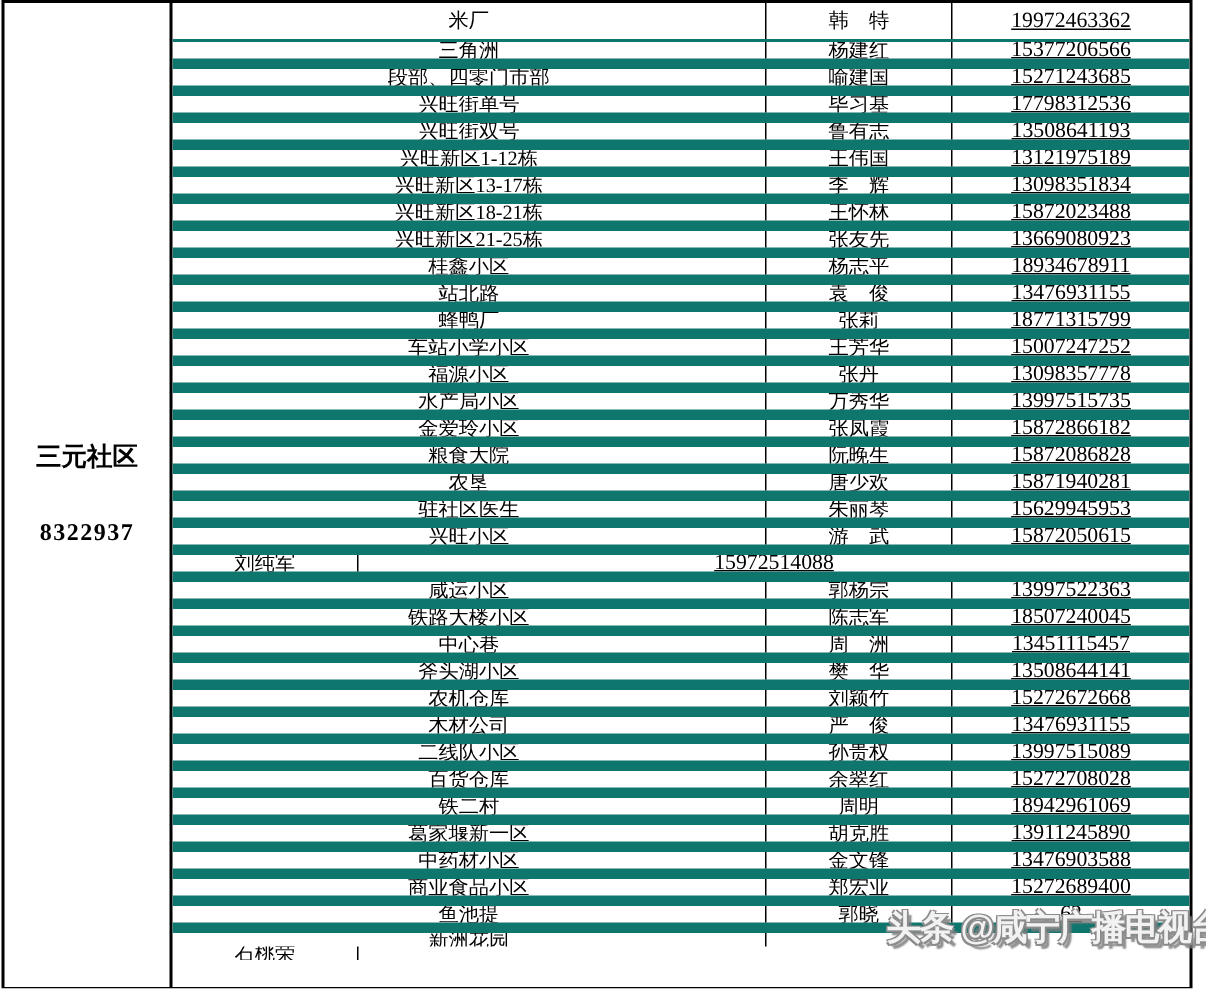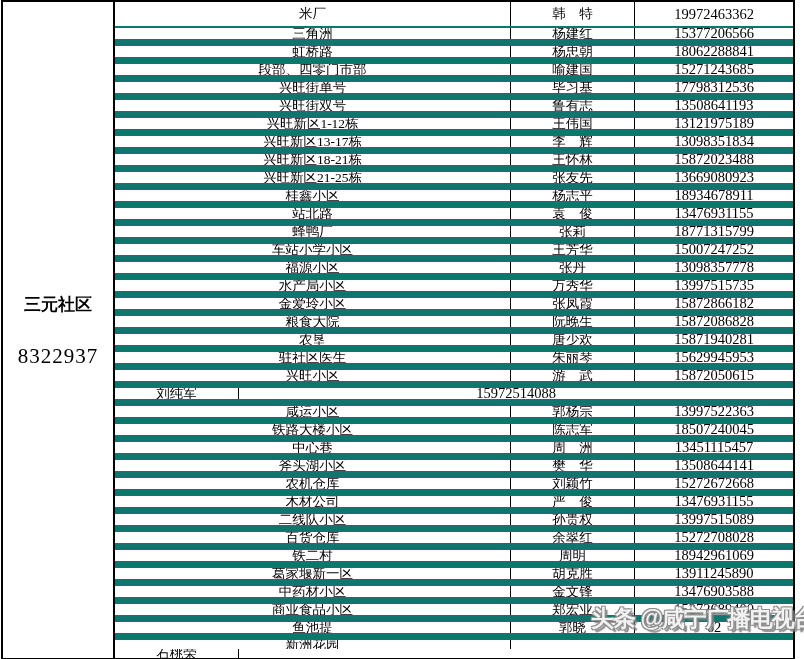--- a/index.html
+++ b/index.html
@@ -20,39 +20,39 @@
     background:#fff;
   }
   .community-cell{
     width:112px;
     box-sizing:border-box;
     border-right:2px solid #000;
     display:flex;flex-direction:column;
     align-items:center;justify-content:center;
   }
   .community-name{font-weight:bold;font-size:17px;line-height:22px;font-family:Liberation Serif, serif;}
-  .community-code{font-weight:normal;font-size:21px;line-height:20px;letter-spacing:1px;margin-top:30px;}
+  .community-code{font-weight:bold;font-size:16px;line-height:20px;letter-spacing:1px;margin-top:30px;}
   .rows{flex:1;display:flex;flex-direction:column;overflow:hidden;}
   .row{
     display:flex;
     height:18px;flex:0 0 18px;
     box-sizing:border-box;
     border-bottom:7px solid #0f766e;
   }
   .row:first-child{height:26px;flex:0 0 26px;border-bottom-width:2px;}
   .row:last-child{border-bottom:none;flex-direction:column;}
   .cell{
     display:flex;align-items:center;justify-content:center;
     box-sizing:border-box;
     font-size:13.5px;
     white-space:nowrap;overflow:hidden;
   }
   .loc{width:396px;border-right:1px solid #000;}
   .name{width:124px;border-right:1px solid #000;}
-  .phone{flex:1;font-size:14.5px;}
+  .phone{flex:1;font-size:14.5px;text-decoration:underline;}
   .watermark{
     position:absolute;left:591px;top:602px;
     font-family:"Liberation Sans","DejaVu Sans",sans-serif;
     font-weight:bold;
     font-size:23px;line-height:32px;
     letter-spacing:-1px;
     white-space:nowrap;
     color:#f2f2f2;
     text-shadow:
       -1px -1px 0 #8c8c8c,
@@ -80,25 +80,20 @@
     <div class="cell name">韩　特</div>
     <div class="cell phone">19972463362</div>
   </div>
 
   <div class="row">
     <div class="cell loc">三角洲</div>
     <div class="cell name">杨建红</div>
     <div class="cell phone">15377206566</div>
   </div>
 
-  <div class="row">
-    <div class="cell loc">虹桥路</div>
-    <div class="cell name">杨忠朝</div>
-    <div class="cell phone">18062288841</div>
-  </div>
 
   <div class="row">
     <div class="cell loc">段部、四零门市部</div>
     <div class="cell name">喻建国</div>
     <div class="cell phone">15271243685</div>
   </div>
 
   <div class="row">
     <div class="cell loc">兴旺街单号</div>
     <div class="cell name">毕习基</div>

